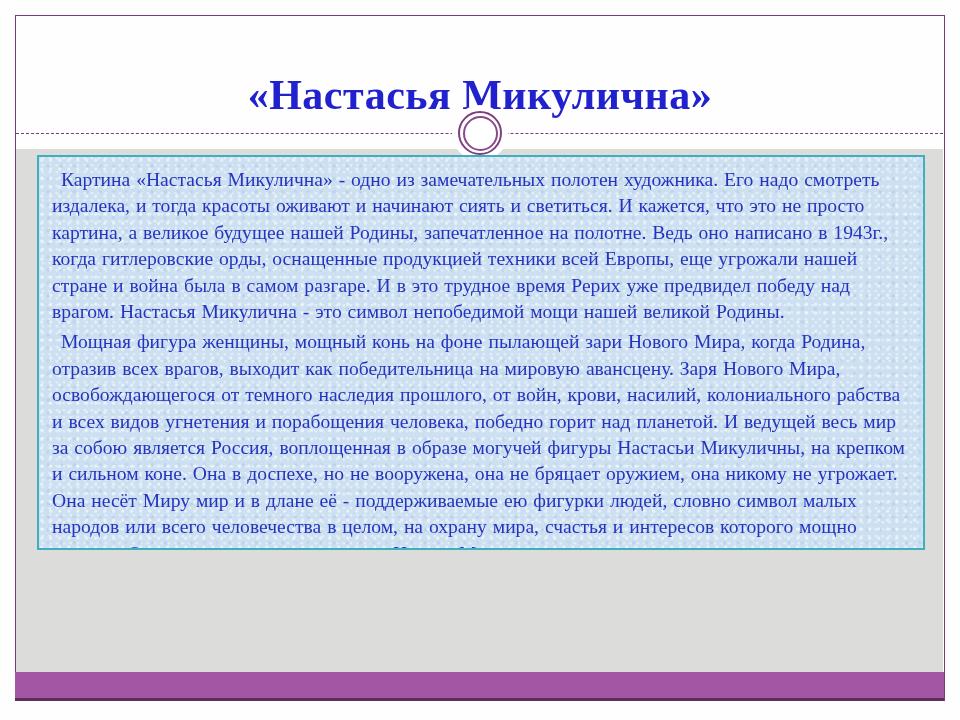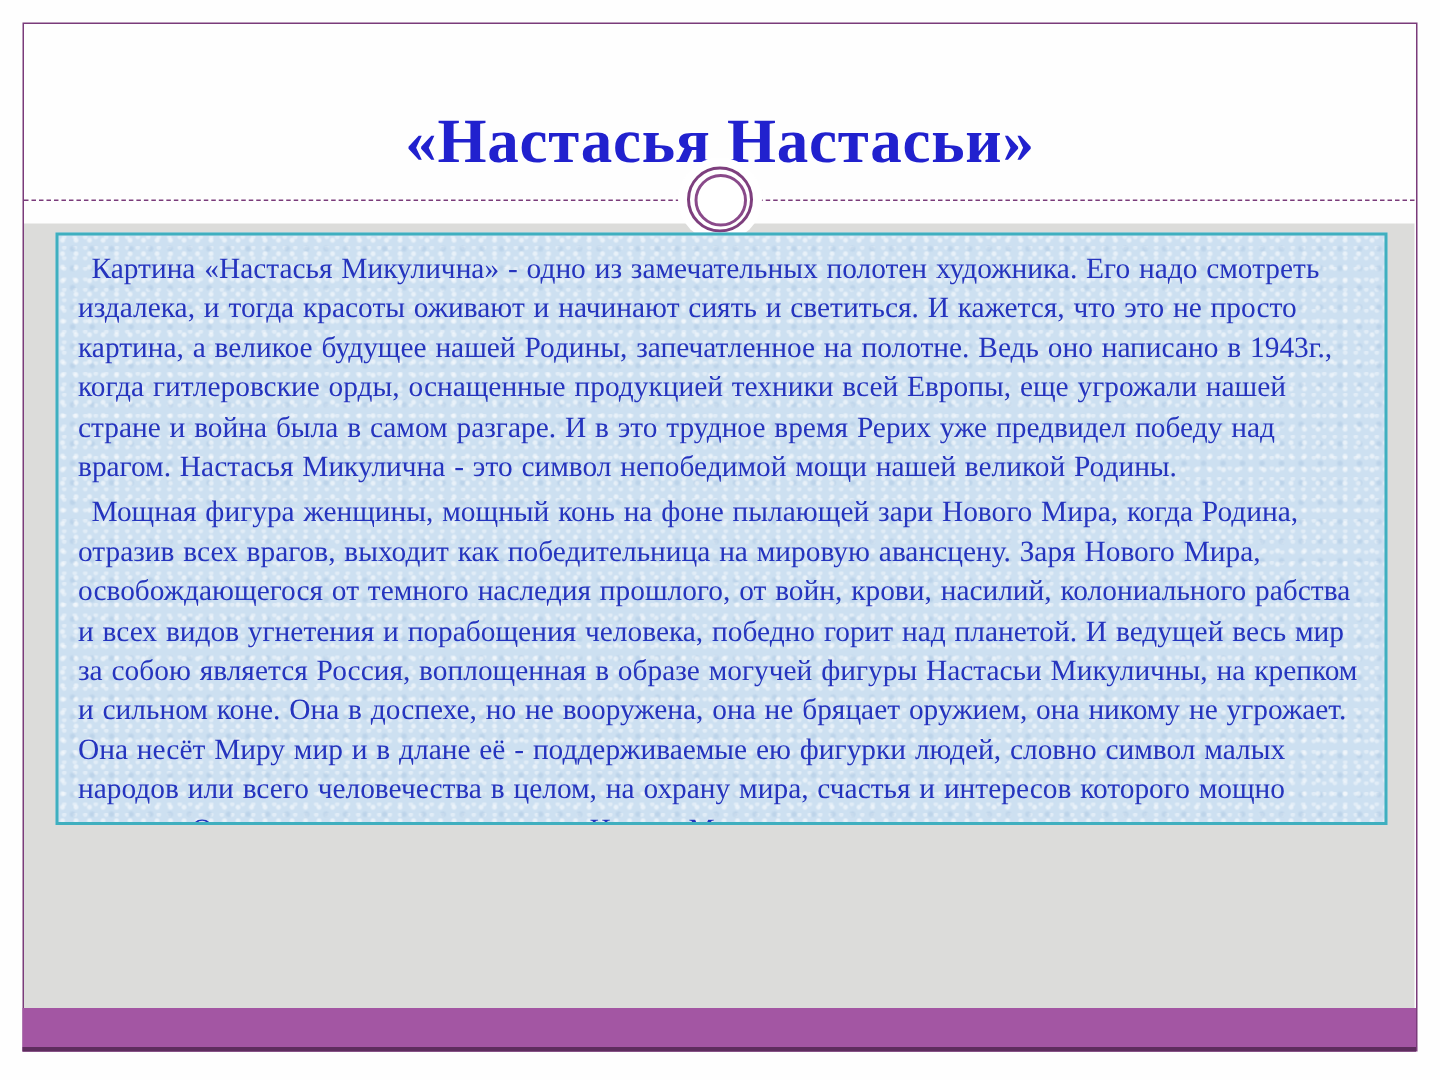--- a/index.html
+++ b/index.html
@@ -80,21 +80,21 @@
 </style>
 </head>
 <body>
 
 <div class="slide">
 
   <div class="gray-band"></div>
 
   <div class="frame"></div>
 
-  <h1 class="title">«Настасья Настасьи»</h1>
+  <h1 class="title">«Настасья Микулична»</h1>
 
   <div class="divider"></div>
 
   <div class="ornament">
     <div class="ring-outer">
       <div class="ring-inner"></div>
     </div>
   </div>
 
   <div class="content-box">

